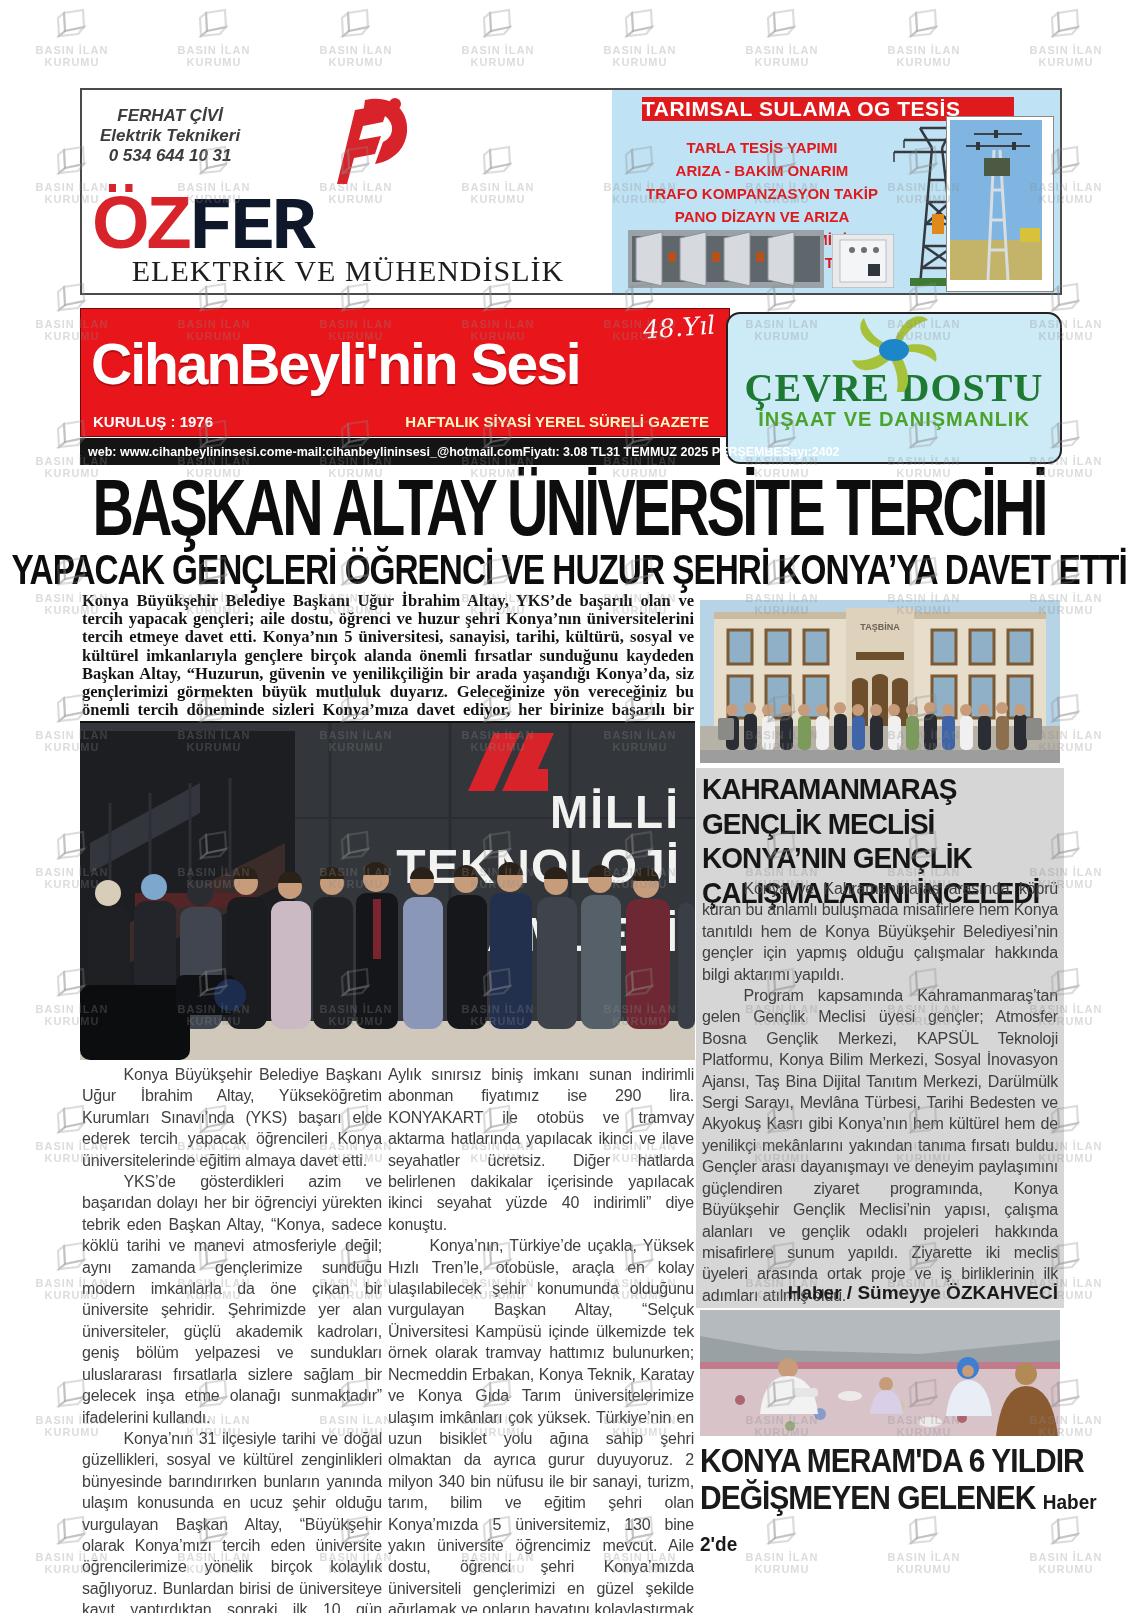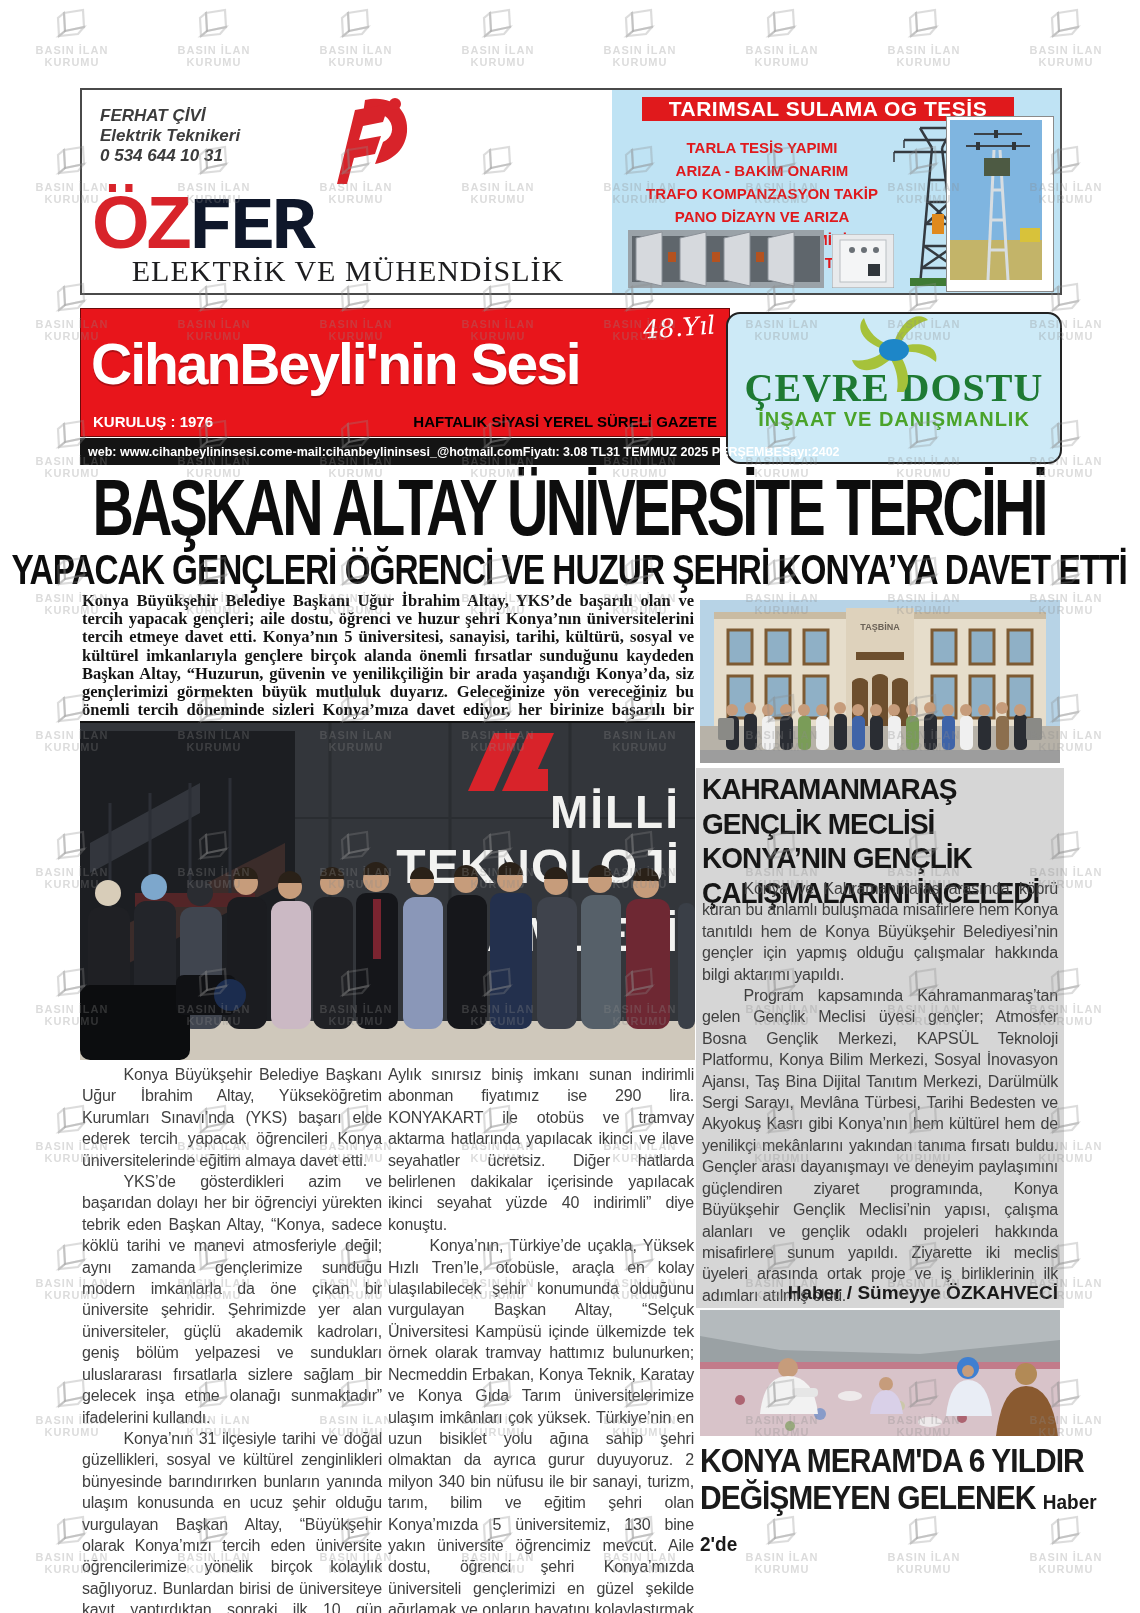--- a/index.html
+++ b/index.html
@@ -12,46 +12,46 @@
   .wm-tile{position:absolute;width:120px;text-align:center;color:rgba(140,140,140,0.30);}
   .wm-tile svg{display:block;margin:0 auto;}
   .wm-line{display:block;font-size:11px;font-weight:bold;letter-spacing:1px;line-height:12px;
            font-family:"Liberation Sans",sans-serif;}
 
   
   #top-ad{left:80px;top:88px;width:978px;height:203px;border:2px solid #4a4a4a;
           box-shadow:inset 0 0 0 4px #fff, inset 0 0 0 5px #bbb;background:#fff;display:flex;z-index:2;}
   #top-ad-left{position:relative;width:530px;height:100%;background:#fff;}
   .ozfer-contact{position:absolute;left:18px;top:16px;font-weight:bold;font-style:italic;
-                 color:#3c3c3c;font-size:17px;line-height:20px;text-align:left;}
+                 color:#3c3c3c;font-size:17px;line-height:20px;text-align:center;}
   #ozfer-logo{position:absolute;left:215px;top:2px;}
   .ozfer-word{position:absolute;left:10px;top:98px;font-weight:900;font-size:74px;
               letter-spacing:-3px;line-height:70px;white-space:nowrap;
               font-family:"Liberation Sans",sans-serif;}
   .ozfer-word .red{color:#d8232a;}
   .ozfer-word .blk{color:#0f172a;font-family:Liberation Mono, monospace;}
   .ozfer-sub{position:absolute;left:6px;top:164px;width:520px;text-align:center;
              font-family:"Liberation Serif",serif;font-size:30px;letter-spacing:1px;color:#1d1d1f;}
   #top-ad-right{position:relative;flex:1;background:#bfe3f4;height:100%;}
   .tarimsal-title{position:absolute;left:30px;top:7px;width:372px;background:#e0191c;color:#fff;
-                  font-weight:900;font-size:21px;text-align:center;padding:0 0;letter-spacing:0.5px;}
+                  font-weight:900;font-size:21px;padding:0 0;letter-spacing:0.5px;}
   .tarimsal-services{position:absolute;left:0px;top:46px;width:300px;text-align:center;
                      color:#e0191c;font-weight:900;font-size:15px;line-height:23px;}
   .pole-photo-frame{position:absolute;right:6px;top:26px;width:100px;height:168px;background:#fff;
                     border:1px solid #8a8a8a;padding:3px;}
 
   
   #masthead{left:80px;top:308px;width:640px;height:127px;background:#e8151b;border:1px solid #6d0a0a;z-index:2;padding-left:8px;}
   .mast-title{position:absolute;left:10px;top:22px;width:620px;color:#fff;font-weight:900;
               font-size:57px;letter-spacing:-2px;white-space:nowrap;
               text-shadow:0 2px 0 rgba(0,0,0,0.25);}
   .mast-year{position:absolute;right:14px;top:4px;color:#fff;font-family:"DejaVu Serif",serif;
              font-style:italic;font-size:25px;transform:rotate(-4deg);}
   .mast-founded{position:absolute;left:12px;bottom:6px;color:#fff;font-weight:bold;font-size:15px;}
-  .mast-tagline{position:absolute;right:12px;bottom:6px;color:#000000;font-weight:bold;font-size:15px;}
+  .mast-tagline{position:absolute;right:20px;bottom:6px;color:#fef9c3;font-weight:bold;font-size:15px;}
 
   
   #side-ad{left:726px;top:312px;width:332px;height:148px;background:#cdeaf7;border:2px solid #222;
            border-radius:14px;z-index:2;text-align:center;}
   .cevre-title{margin-top:54px;font-family:"Liberation Serif",serif;font-weight:bold;
                font-size:40px;color:#1e7a33;letter-spacing:1px;line-height:40px;}
   .cevre-sub{font-weight:900;font-size:20px;color:#4aa32a;letter-spacing:1px;}
   #pinwheel{position:absolute;left:50%;top:-8px;transform:translateX(-50%);}
 
   

